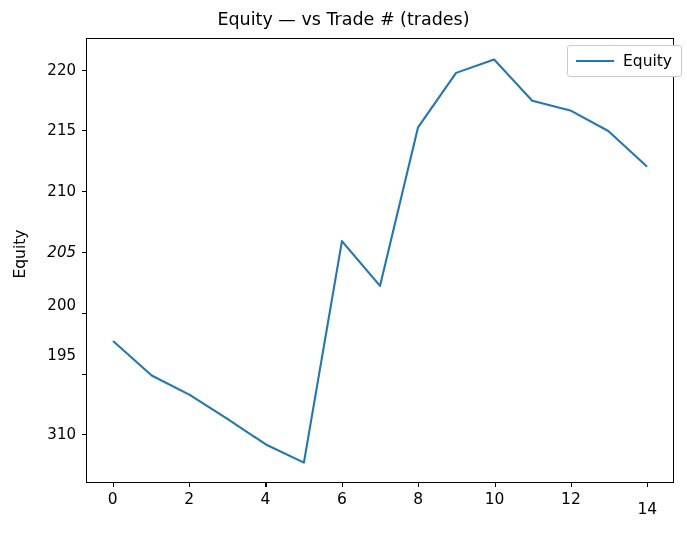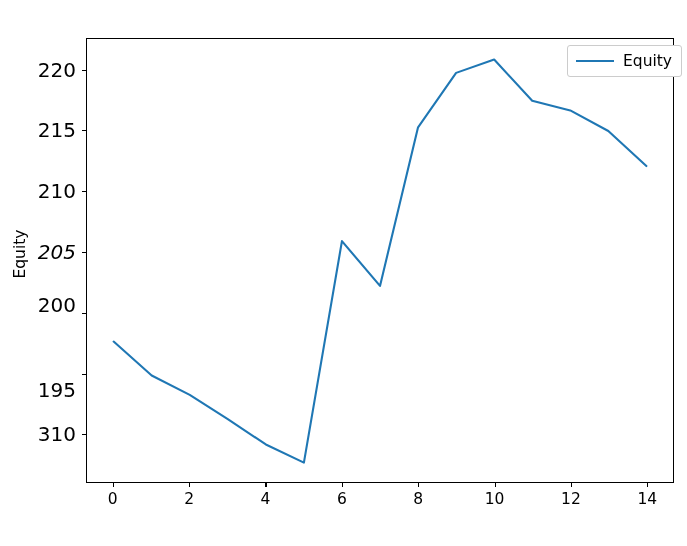--- a/index.html
+++ b/index.html
@@ -46,21 +46,21 @@
     top: 0;
     width: 100%;
     height: 100%;
     display: block;
   }
   .ytick-label {
     position: absolute;
     right: 694px;
     width: 60px;
     text-align: right;
-    font-size: 20px;
+    font-size: 15px;
     color: #000000;
     transform: translateY(-50%);
     white-space: nowrap;
   }
   #ytick-labels {
     position: absolute;
     left: 0;
     top: 0;
     width: 687px;
     height: 546px;
@@ -134,40 +134,41 @@
     font-size: 15.5px;
     color: #000000;
     white-space: nowrap;
   }
 </style>
 </head>
 <body>
 
 <div id="figure">
 
+  <div id="chart-title">Equity — vs Trade # (trades)</div>
 
   <div id="axes-area">
     <svg id="plot-svg" viewBox="0 0 588 445" preserveAspectRatio="none">
       <polyline id="series-line" fill="none" stroke="#1f77b4" stroke-width="2.1" stroke-linejoin="round" stroke-linecap="round" points="26.73,303.96 64.91,338.01 103.09,357.46 141.27,381.78 179.45,407.31 217.64,425.55 255.82,203.05 294.00,248.03 332.18,88.76 370.36,34.04 408.55,20.67 446.73,62.01 484.91,71.73 523.09,92.40 561.27,127.66"></polyline>
     </svg>
   </div>
 
   <div id="ytick-labels"></div>
 
   <div id="ylabel">Equity</div>
 
   <div id="legend">
     <span id="legend-swatch" style="background: rgb(31, 119, 180);"></span>
     <span id="legend-label">Equity</span>
   </div>
 
 <div class="ytick-mark" style="top: 434.37px;"></div>
     <div class="ytick-label" style="top: 434.37px; left: 12px; right: auto; width: 64px;">310</div>
     <div class="ytick-mark" style="top: 373.57px;"></div>
-    <div class="ytick-label" style="top: 390px; left: 12px; right: auto; width: 64px;">195</div>
+    <div class="ytick-label" style="top: 355px; left: 12px; right: auto; width: 64px;">195</div>
     <div class="ytick-mark" style="top: 312.78px;"></div>
     <div class="ytick-label" style="top: 305px; left: 12px; right: auto; width: 64px;">200</div>
     <div class="ytick-mark" style="top: 251.99px;"></div>
     <div class="ytick-label" style="top: 251.99px; left: 12px; right: auto; width: 64px; font-style: italic;">205</div>
     <div class="ytick-mark" style="top: 191.2px;"></div>
     <div class="ytick-label" style="top: 191.2px; left: 12px; right: auto; width: 64px;">210</div>
     <div class="ytick-mark" style="top: 130.4px;"></div>
     <div class="ytick-label" style="top: 130.4px; left: 12px; right: auto; width: 64px;">215</div>
     <div class="ytick-mark" style="top: 69.61px;"></div>
     <div class="ytick-label" style="top: 69.61px; left: 12px; right: auto; width: 64px;">220</div>
@@ -179,14 +180,14 @@
     <div class="xtick-label" style="left: 265.45px;">4</div>
     <div class="xtick-mark" style="left: 341.82px;"></div>
     <div class="xtick-label" style="left: 341.82px;">6</div>
     <div class="xtick-mark" style="left: 418.18px;"></div>
     <div class="xtick-label" style="left: 418.18px;">8</div>
     <div class="xtick-mark" style="left: 494.55px;"></div>
     <div class="xtick-label" style="left: 494.55px;">10</div>
     <div class="xtick-mark" style="left: 570.91px;"></div>
     <div class="xtick-label" style="left: 570.91px;">12</div>
     <div class="xtick-mark" style="left: 647.27px;"></div>
-    <div class="xtick-label" style="left: 647.27px;">14</div>
+    <div class="xtick-label" style="left: 647.27px; margin-top: 10px;">14</div>
   </div>
 
 </body></html>

